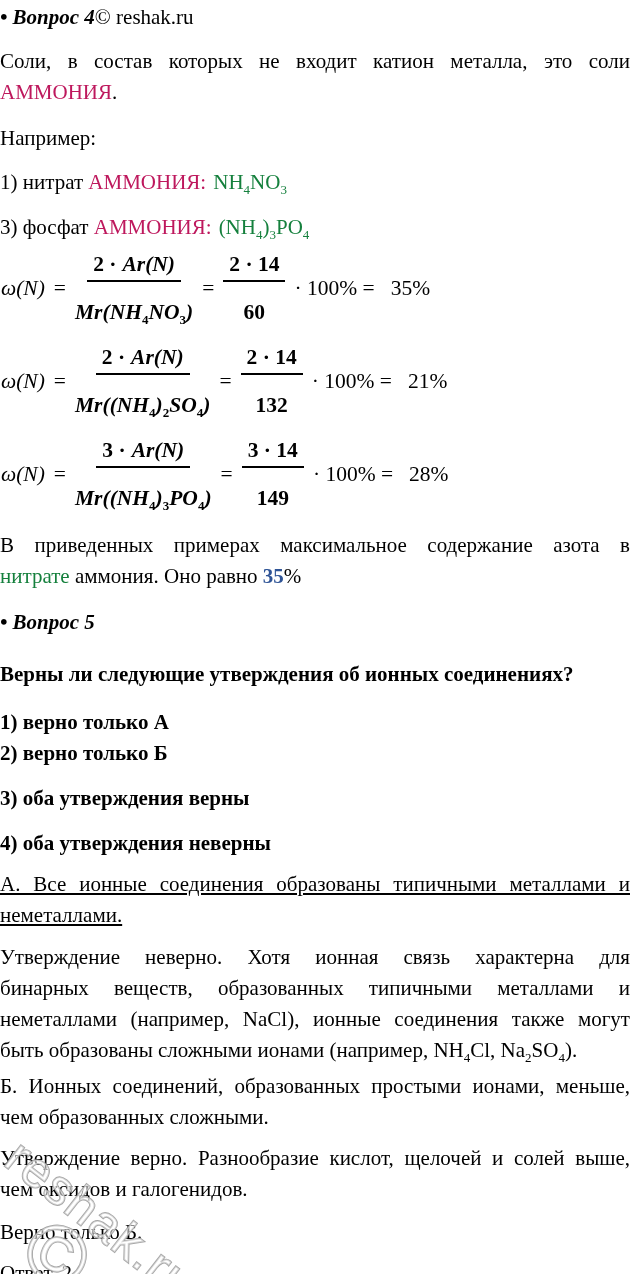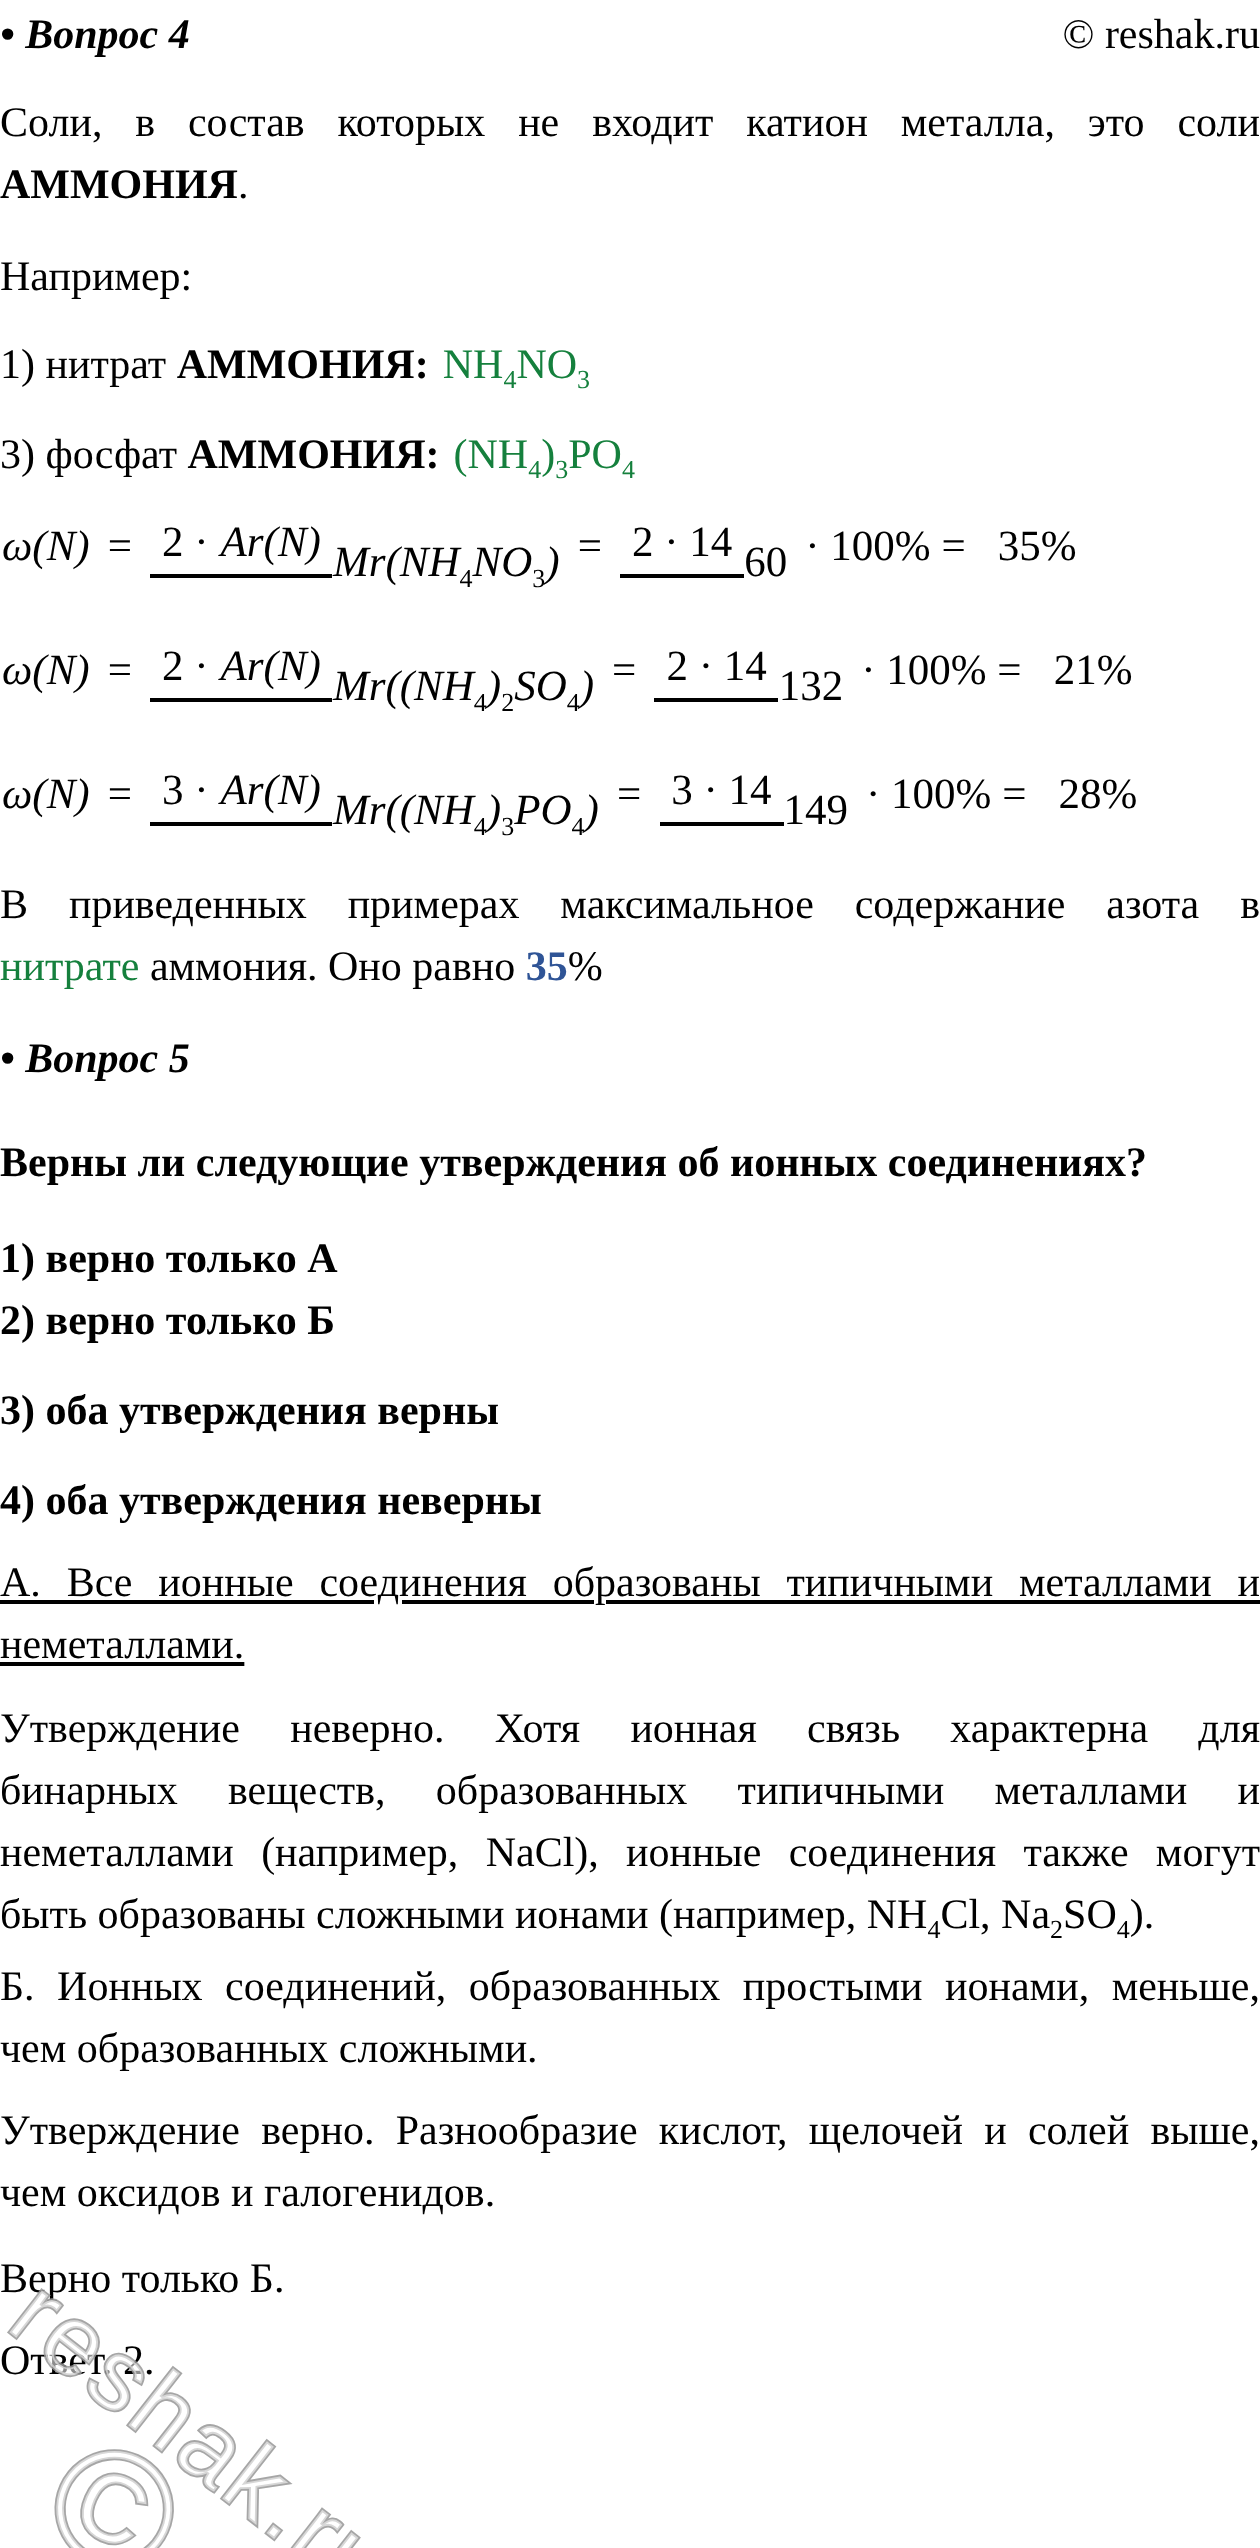--- a/index.html
+++ b/index.html
@@ -2,36 +2,36 @@
 <html><head>
 <meta charset="utf-8">
 <style>
   html,body{margin:0;padding:0;}
   body{
     width:630px;height:1274px;position:relative;overflow:hidden;background:#fff;
     font-family:"Liberation Serif","DejaVu Serif",serif;
     font-size:21px;line-height:31px;color:#000;
   }
   .page{position:relative;width:630px;height:1274px;}
-  .hdr{display:flex;justify-content:space-between;align-items:baseline;padding-top:2px;}
+  .hdr{display:flex;align-items:baseline;padding-top:2px;}
   .hdr .q{font-weight:bold;font-style:italic;}
   p{margin:0;}
   .jl{display:block;text-align:justify;text-align-last:justify;}
   .ll{display:block;}
-  .b-dark{color:#000000;font-weight:bold;}
+  .b-dark{color:#be185d;font-weight:normal;}
   .blue{color:#15803d;}
   .blue-b{color:#2F5496;font-weight:bold;}
   .bold{font-weight:bold;}
   sub{font-size:13px;line-height:0;}
   .chem{margin-left:7px;}
   
   .formula{display:flex;align-items:center;margin-left:1px;font-size:21.5px;}
   .formula>*{margin-right:9px;}
   .f-it{font-style:italic;}
-  .frac{display:inline-flex;flex-direction:row;align-items:center;line-height:27px;text-align:center;}
+  .frac{display:inline-flex;flex-direction:column;align-items:center;line-height:27px;text-align:center;font-weight:bold;}
   .frac .num{padding:0 6px 2px;border-bottom:2px solid #000;}
   .frac .den{padding-top:17px;}
   .num-fn{margin-left:6px;font-style:italic;}
   .result{margin-left:7px;}
   
   .wm{position:absolute;left:-8px;top:1126px;pointer-events:none;}
 </style>
 </head>
 <body>
 

